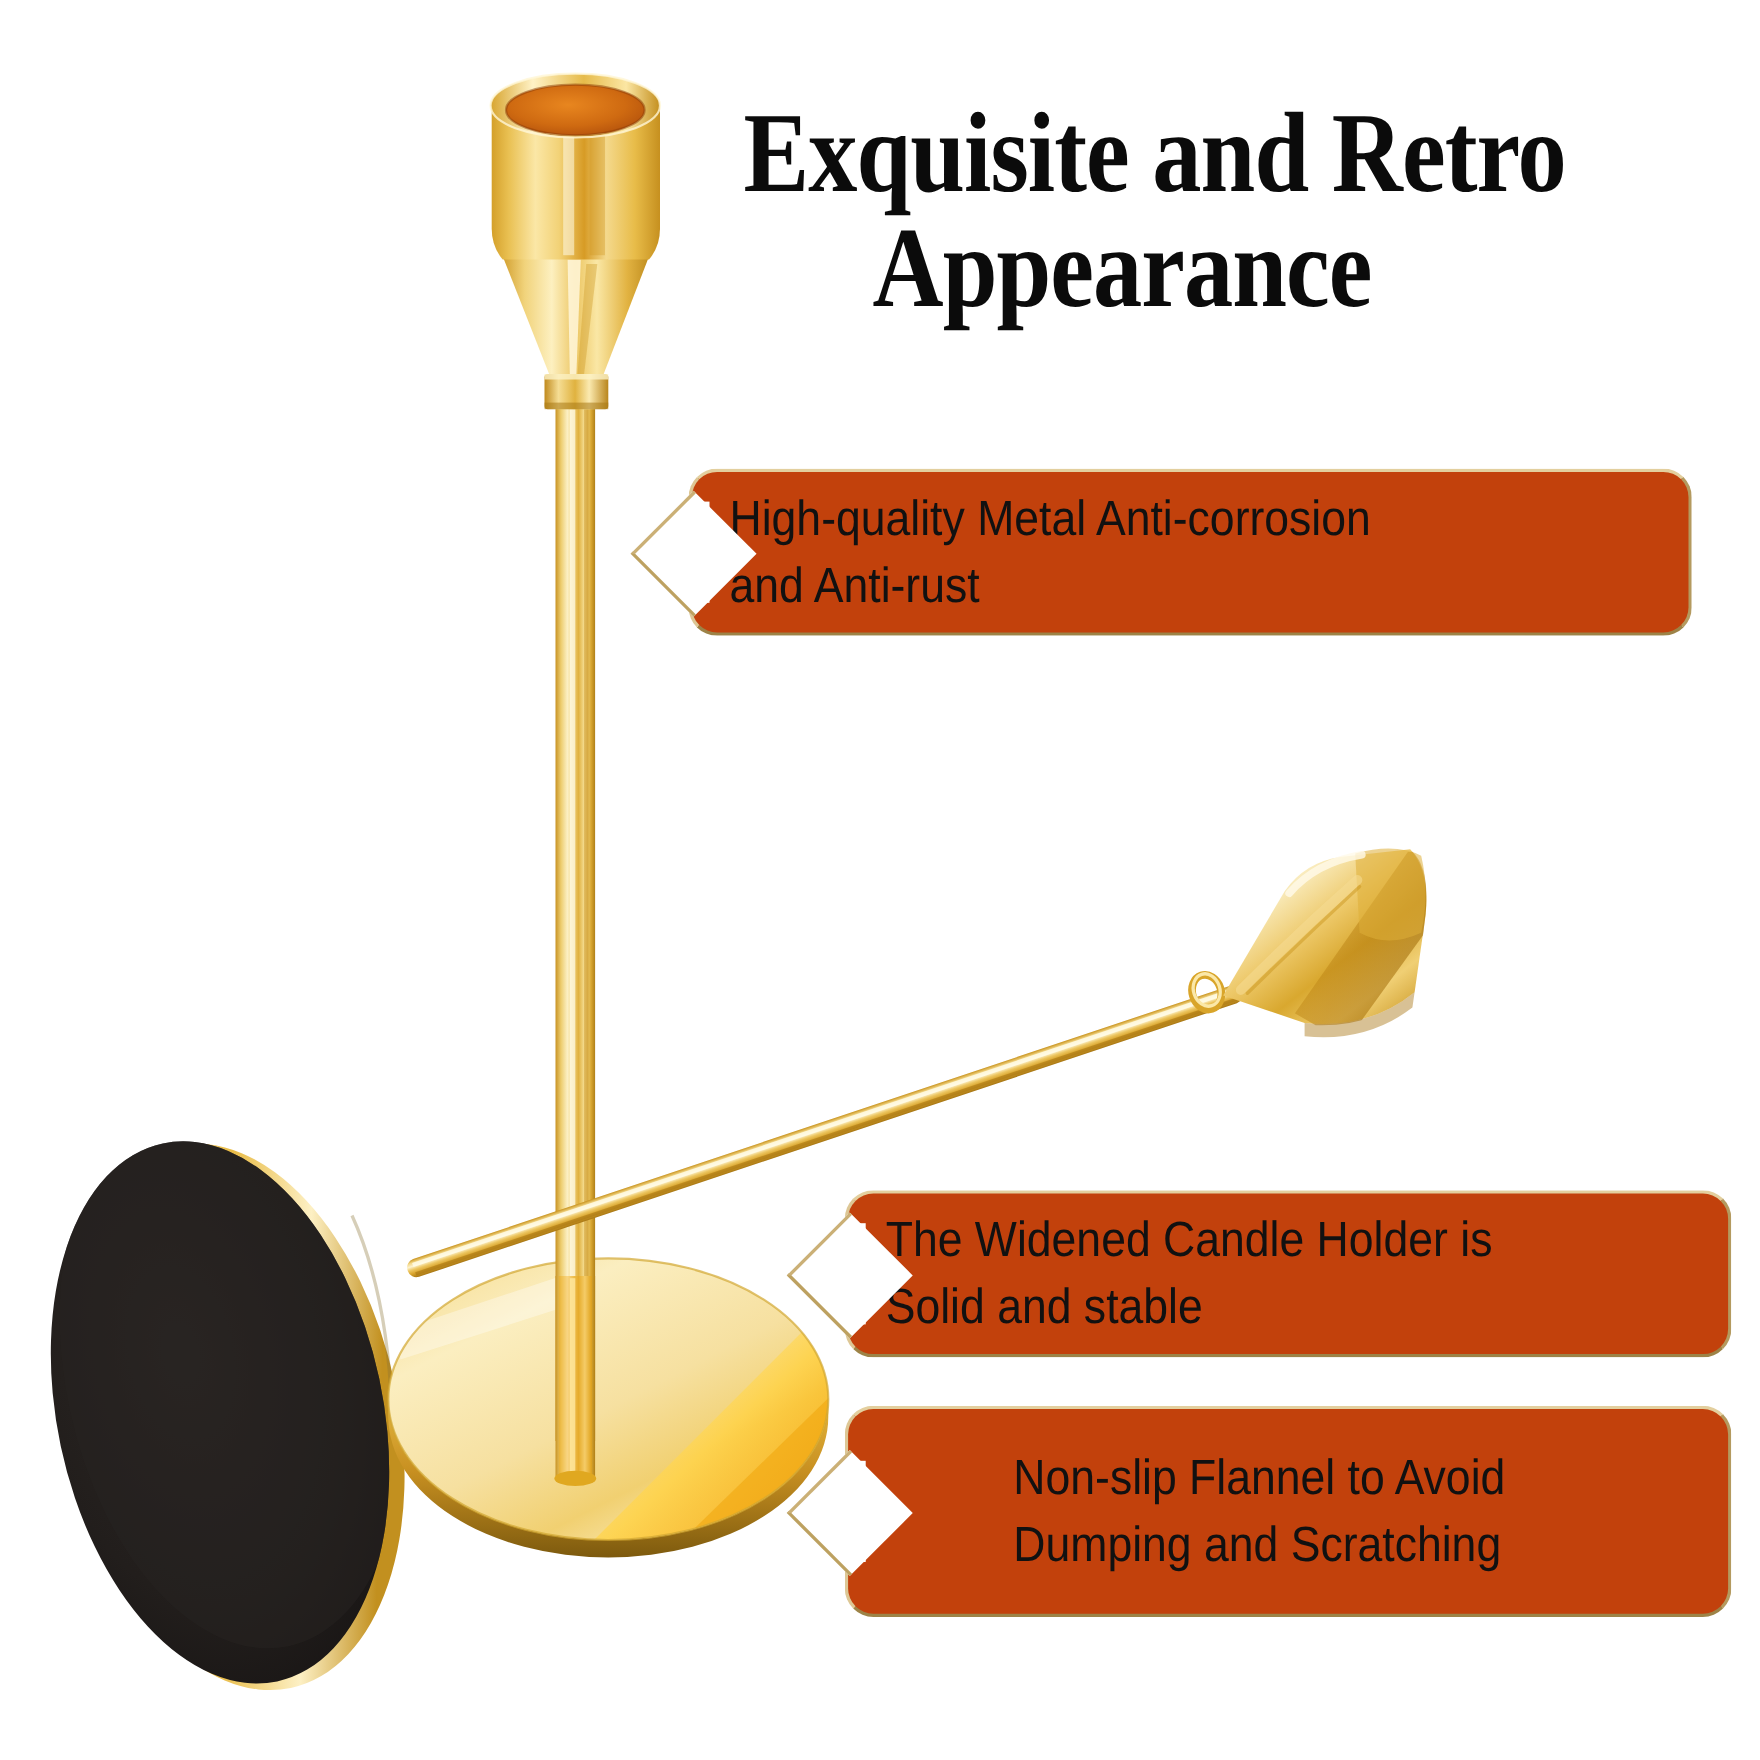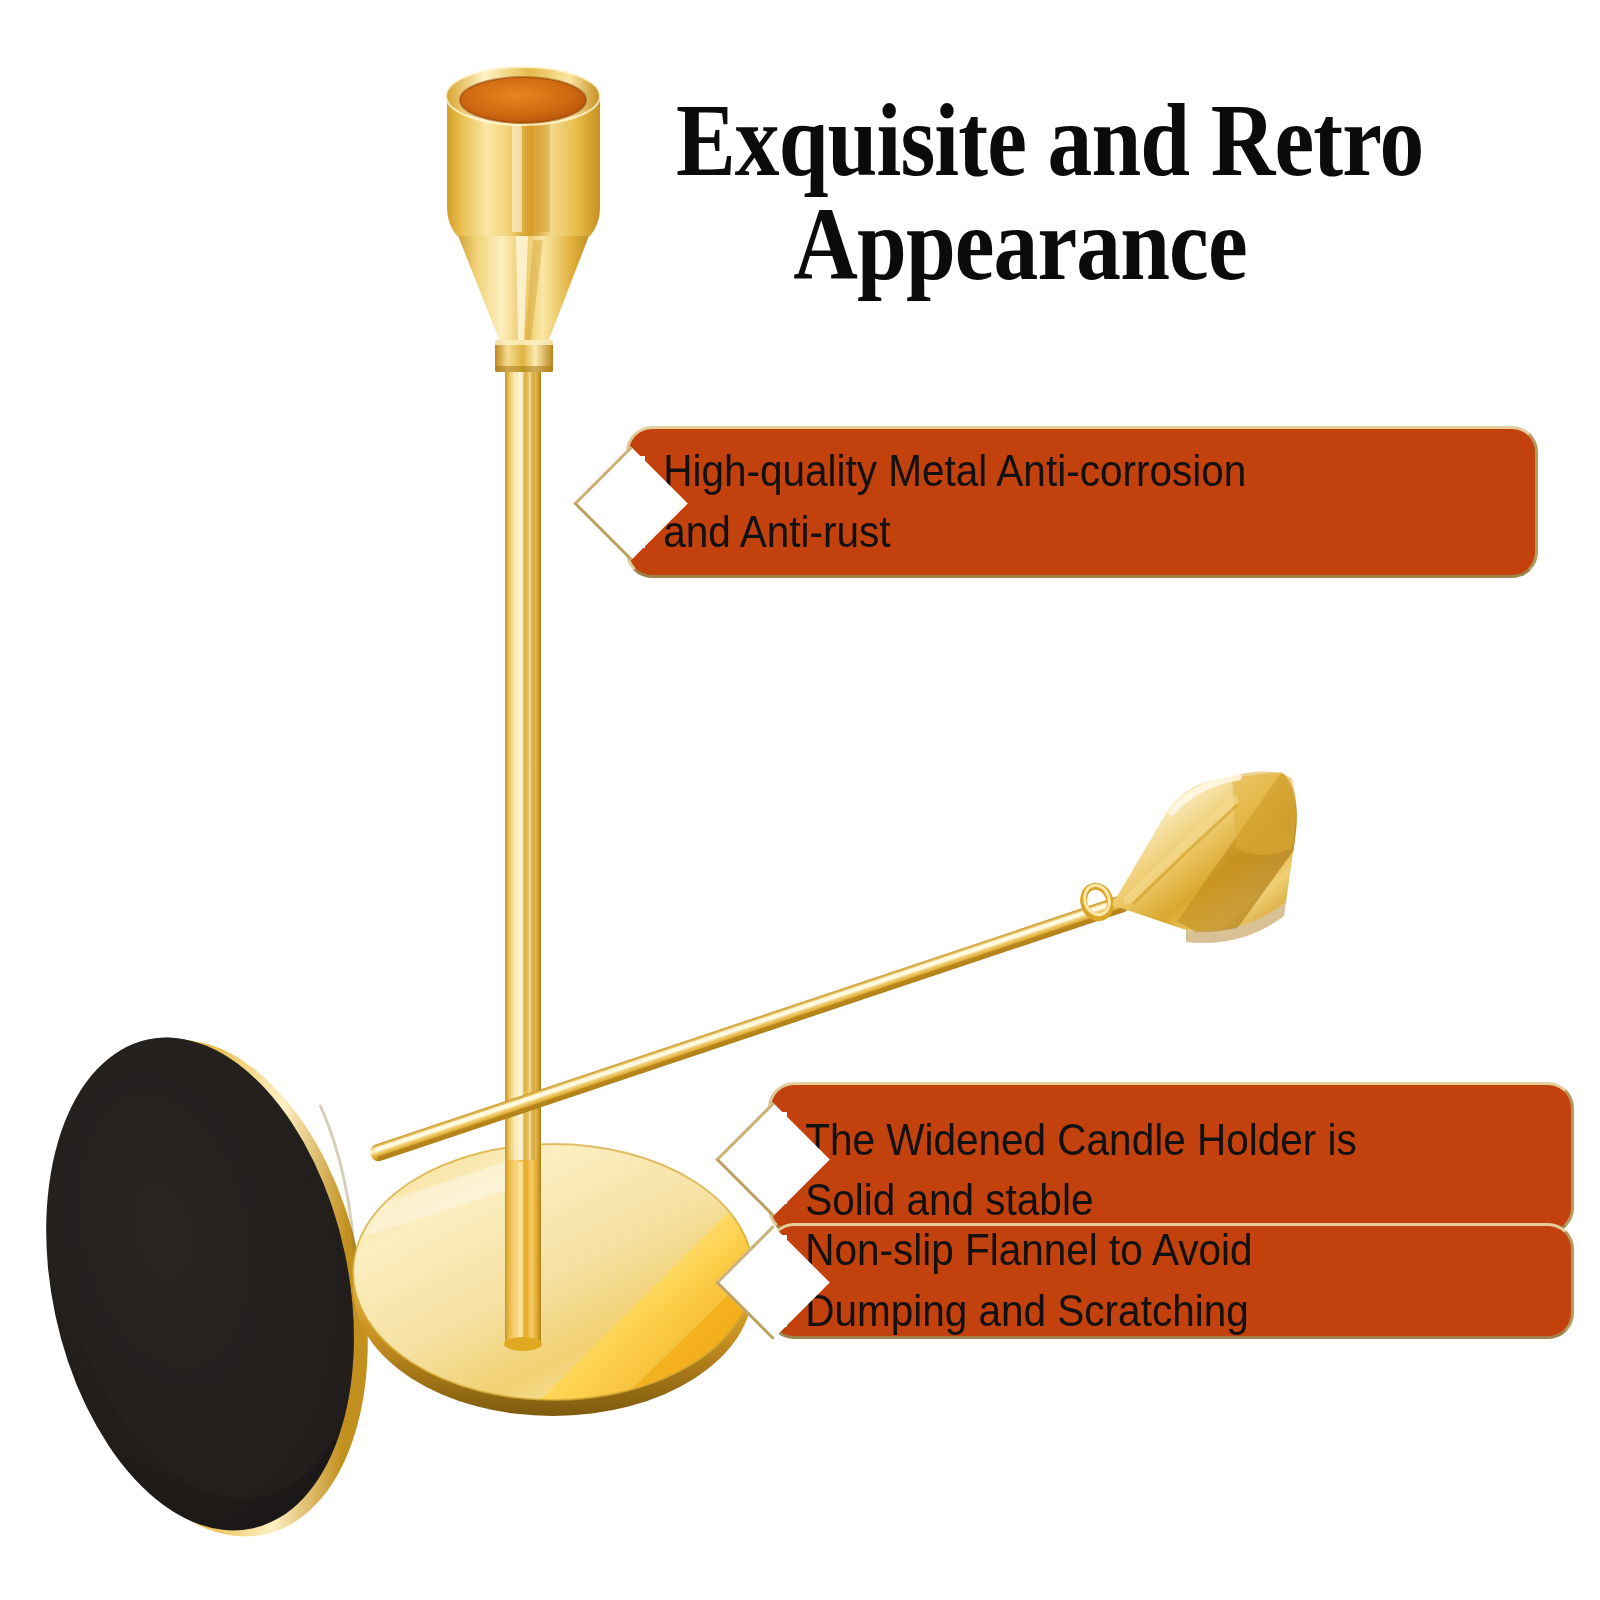--- a/index.html
+++ b/index.html
@@ -332,27 +332,27 @@
     <span class="ln">Appearance</span>
   </div>
 
   <div class="callout" style="left:626px; top:426px; width:912px; height:152px;">
     <div class="notch"></div>
     <div class="notch-mask"></div>
     <div class="ctext">High-quality Metal Anti-corrosion
 and Anti-rust</div>
   </div>
 
-  <div class="callout" style="left:768px; top:1082px; width:806px; height:152px;align-items:flex-end;">
+  <div class="callout" style="left:768px; top:1082px; width:806px; height:152px;">
     <div class="notch"></div>
     <div class="notch-mask"></div>
     <div class="ctext">The Widened Candle Holder is
 Solid and stable</div>
   </div>
 
-  <div class="callout" style="left:768px; top:1223px; width:806px; height:116px;">
+  <div class="callout" style="left:768px; top:1278px; width:806px; height:192px;justify-content:center;">
     <div class="notch"></div>
     <div class="notch-mask"></div>
     <div class="ctext">Non-slip Flannel to Avoid
 Dumping and Scratching</div>
   </div>
 
 </div>
 
 </body></html>

